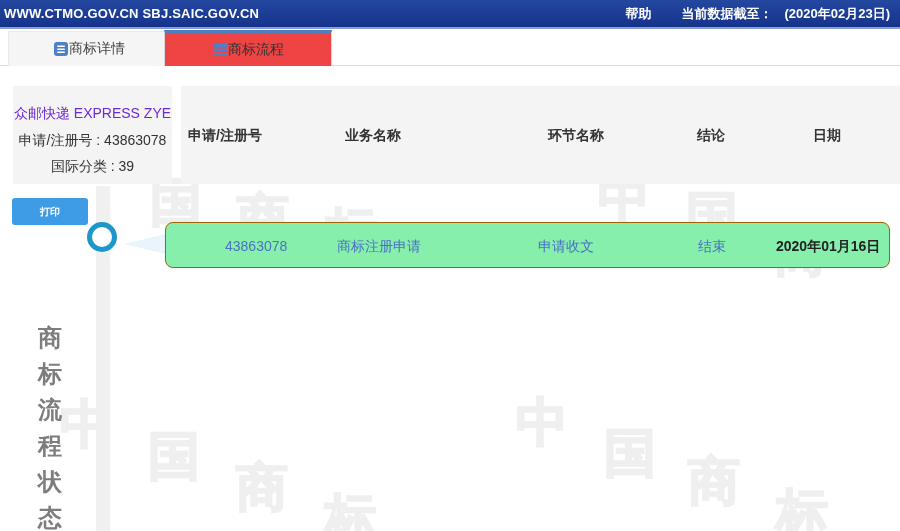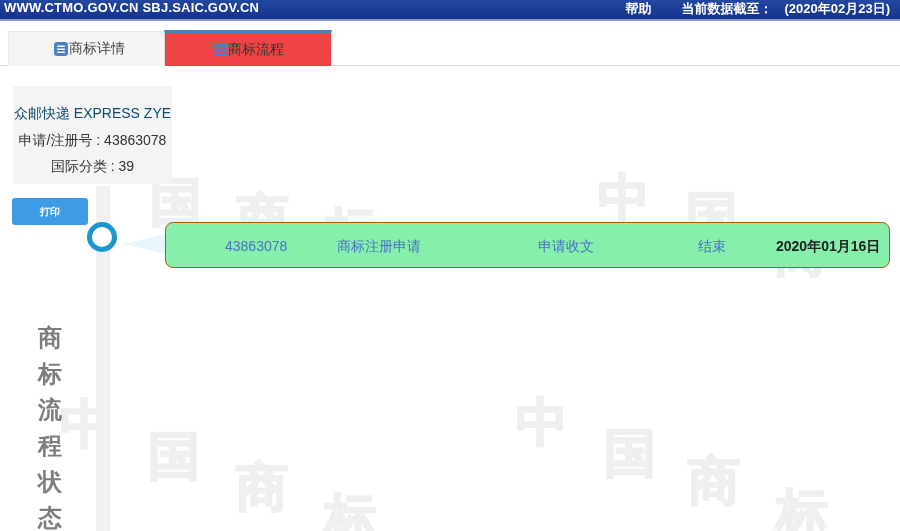--- a/index.html
+++ b/index.html
@@ -13,24 +13,24 @@
   
   .wm-layer { position: absolute; inset: 0; z-index: 0; pointer-events: none; }
   .wm {
     position: absolute; font-size: 52px; font-weight: bold;
     color: #f7f7f7; -webkit-text-stroke: 2px #efefef;
     line-height: 1; user-select: none;
   }
 
   
   .topbar {
-    position: absolute; left: 0; top: 0; width: 900px; height: 21px;
+    position: absolute; left: 0; top: 0; width: 900px; height: 29px;
     background: linear-gradient(#24479f, #16338c);
     border-bottom: 2px solid #8a9ed2;
-    display: flex; z-index: 5;
+    display: flex; align-items: center; z-index: 5;
     color: #fff; font-size: 13px; font-weight: bold;
   }
   .topbar .site { padding-left: 4px; letter-spacing: 0.2px; }
   .topbar .spacer { flex: 1; }
   .topbar .help { margin-right: 30px; cursor: pointer; }
   .topbar .asof-label { margin-right: 12px; }
   .topbar .asof-value { margin-right: 10px; }
 
   
   .tabbar {
@@ -52,21 +52,21 @@
     border-top: 3px solid #4c80c1; color: #333; height: 36px; top: -1px;
   }
   .tab .ticon { display: inline-block; width: 16px; height: 16px; }
 
   
   .side-panel {
     position: absolute; left: 13px; top: 86px; width: 159px; height: 98px;
     background: #f4f4f4; z-index: 2; text-align: center; padding-top: 19px;
     font-size: 14px; color: #333;
   }
-  .side-panel .tm-name { color: #0c4a6e; margin-bottom: 9px; }
+  .side-panel .tm-name { color: #6d28d9; margin-bottom: 9px; }
   .side-panel .tm-line { margin-bottom: 8px; }
 
   
   .header-panel {
     position: absolute; left: 181px; top: 86px; width: 719px; height: 98px;
     background: #f4f4f4; z-index: 2;
   }
   .header-panel .th {
     position: absolute; top: 0; height: 98px; line-height: 98px;
     font-size: 14px; font-weight: bold; color: #333; white-space: nowrap;
@@ -174,20 +174,27 @@
       <span>商标流程</span>
     </div>
   </div>
 
   <div class="side-panel">
     <div class="tm-name">众邮快递 EXPRESS ZYE</div>
     <div class="tm-line">申请/注册号 : 43863078</div>
     <div class="tm-line">国际分类 : 39</div>
   </div>
 
+  <div class="header-panel">
+    <span class="th c1">申请/注册号</span>
+    <span class="th c2">业务名称</span>
+    <span class="th c3">环节名称</span>
+    <span class="th c4">结论</span>
+    <span class="th c5">日期</span>
+  </div>
 
   <button class="print-btn">打印</button>
 
   <div class="timeline-bar"></div>
   <div class="timeline-circle"></div>
 
   <div class="bubble-arrow"></div>
   <div class="row-bubble">
     <span class="td c1">43863078</span>
     <span class="td c2">商标注册申请</span>

